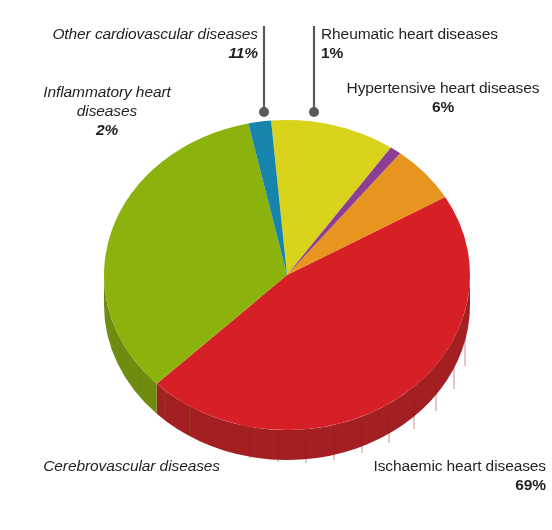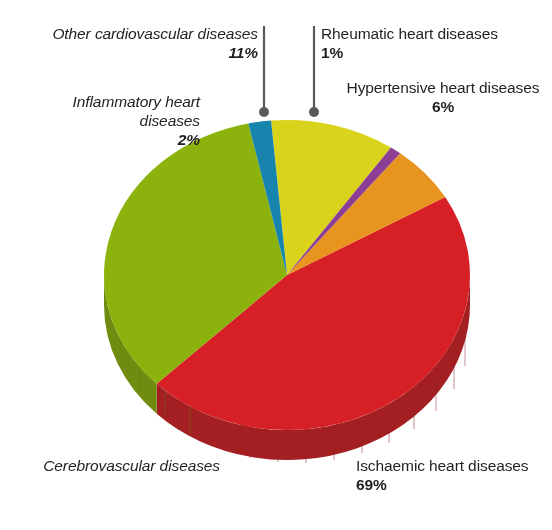--- a/index.html
+++ b/index.html
@@ -95,28 +95,28 @@
   <div class="label align-left" style="left:321px; top:24px; width:225px;">
     <span>Rheumatic heart diseases</span>
     <span class="pct">1%</span>
   </div>
 
   <div class="label align-left" style="left:337px; top:78px; width:212px;text-align:center;">
     <span>Hypertensive heart diseases</span>
     <span class="pct">6%</span>
   </div>
 
-  <div class="label align-right" style="left:14px; top:92px; width:186px;">
+  <div class="label align-right" style="left:14px; top:82px; width:186px;text-align:center;">
     <span>Inflammatory heart</span><br>
     <span>diseases</span>
     <span class="pct">2%</span>
   </div>
 
   <div class="label align-right" style="left:4px; top:456px; width:216px;">
     <span>Cerebrovascular diseases</span>
   </div>
 
-  <div class="label align-left" style="left:356px; top:456px; width:190px;">
+  <div class="label align-left" style="left:356px; top:456px; width:190px;text-align:right;">
     <span>Ischaemic heart diseases</span>
     <span class="pct">69%</span>
   </div>
 
 </div>
 
 </body></html>

